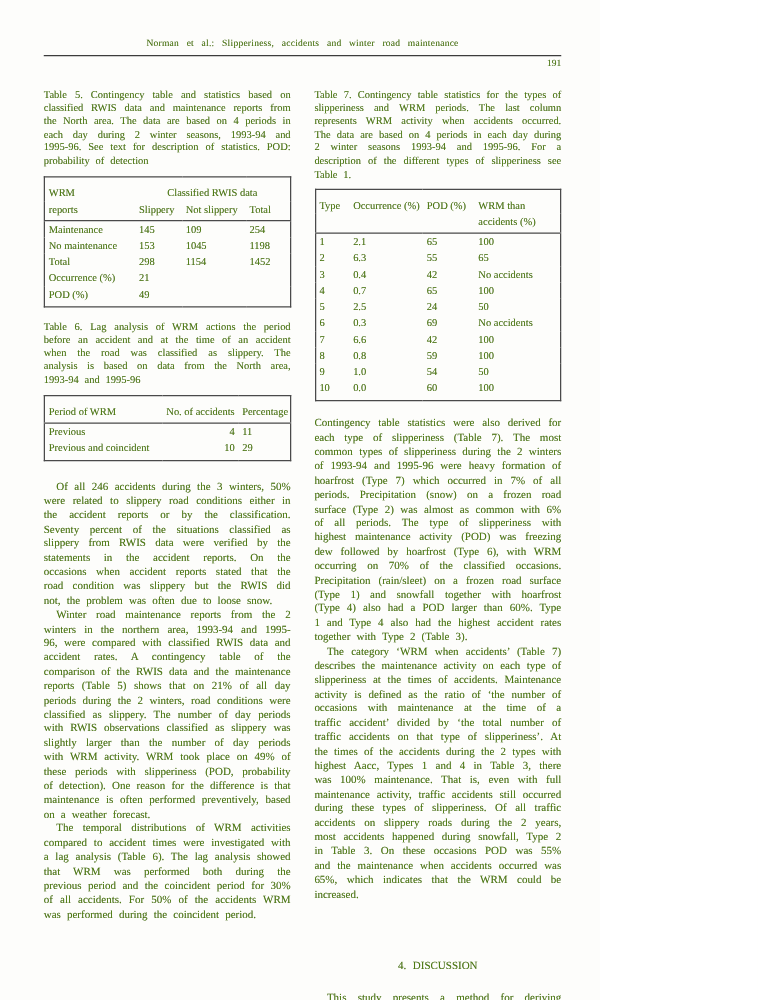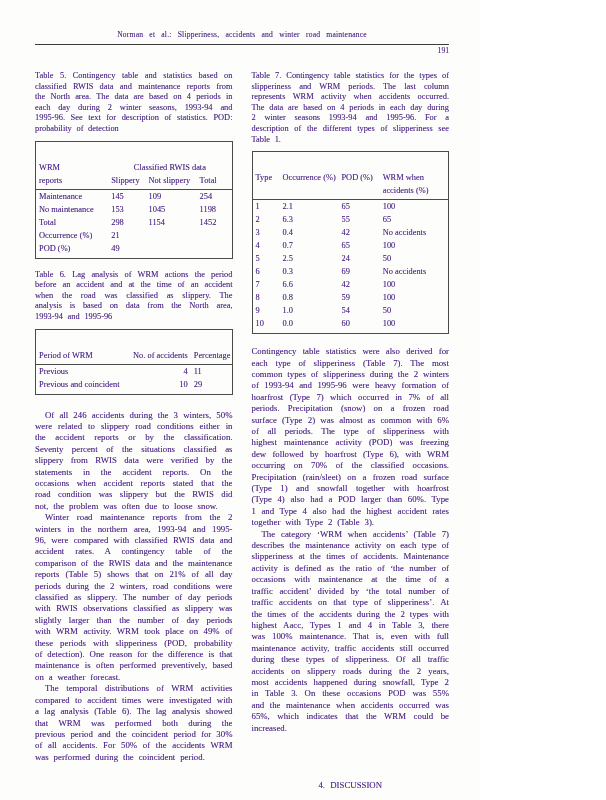--- a/index.html
+++ b/index.html
@@ -2,36 +2,36 @@
 <html><head>
 <meta charset="utf-8">
 <style>
   html, body { margin:0; padding:0; background:#ffffff; }
   .page {
     position:relative;
     width:480px; height:800px;
     background:#fdfdfb;
     overflow:hidden;
     font-family:"Liberation Serif","DejaVu Serif",serif;
-    color:#4c1d95;
+    color:#4d7c0f;
     text-shadow:0 0 0.45px rgba(40,40,40,0.4);
   }
   .head { position:relative; margin:30px 31px 0 35px; font-size:7.6px; }
   .head .title { text-align:center; word-spacing:4px; letter-spacing:0.2px; padding:0 40px; }
   .head .pageno { position:absolute; right:0; top:16px; }
   .rule { border:none; border-top:1px solid #3c3c3c; margin:5px 31px 0 35px; }
 
   .cols { display:flex; gap:19px; margin:26px 31px 0 35px; }
   .col { width:261px; }
 
   .caption { font-size:8.4px; line-height:10.6px; text-align:justify; word-spacing:2.6px; margin:0; }
 
   table { width:100%; border-collapse:collapse; font-size:8.4px; border:1px solid #4a4a4a; table-layout:fixed; }
   th, td { font-weight:normal; text-align:left; padding:1px 3px; line-height:11px; vertical-align:top; overflow:hidden; white-space:nowrap; }
-  thead tr:first-child th { padding-top:20px; }
+  thead tr:first-child th { padding-top:7px; }
   thead tr.hline th { border-bottom:1px solid #4a4a4a; padding-bottom:3px; }
   tbody tr:last-child td { padding-bottom:4px; }
   .c { text-align:center; }
   .t5 { margin:6px 0 11px; }
   .t6 { margin:6px 0 15px; }
   .t6 td.mid, .t6 th.mid { text-align:right; }
   .t7 { margin:6px 0 12px; }
 
   .body { font-size:8.8px; line-height:11.4px; text-align:justify; word-spacing:2.7px; text-indent:10px; margin:0; }
   .body.noindent { text-indent:0; }
@@ -150,21 +150,21 @@
             <col style="width:14%">
             <col style="width:30%">
             <col style="width:21%">
             <col style="width:35%">
           </colgroup>
         <thead>
           <tr>
             <th>Type</th>
             <th>Occurrence (%)</th>
             <th>POD (%)</th>
-            <th>WRM when</th>
+            <th>WRM than</th>
           </tr>
           <tr class="hline">
             <th></th>
             <th></th>
             <th></th>
             <th>accidents (%)</th>
           </tr>
         </thead>
         <tbody>
           <tr>

